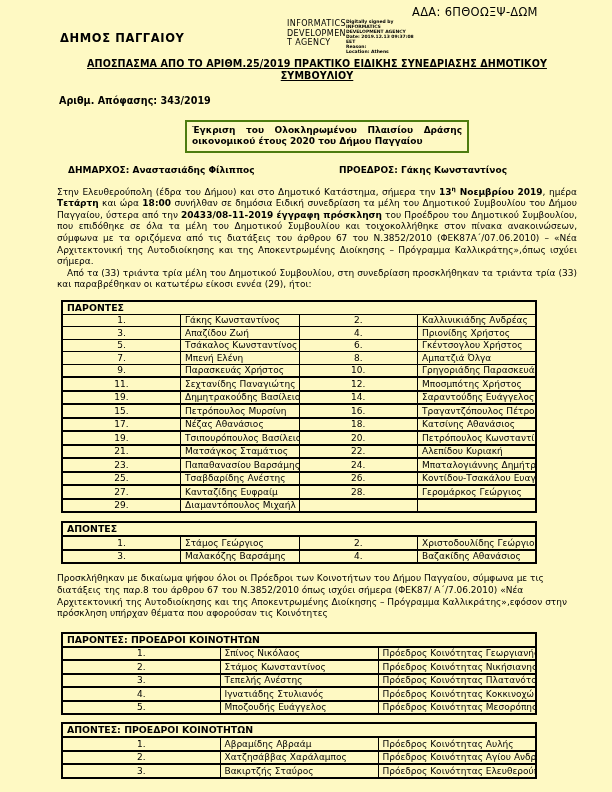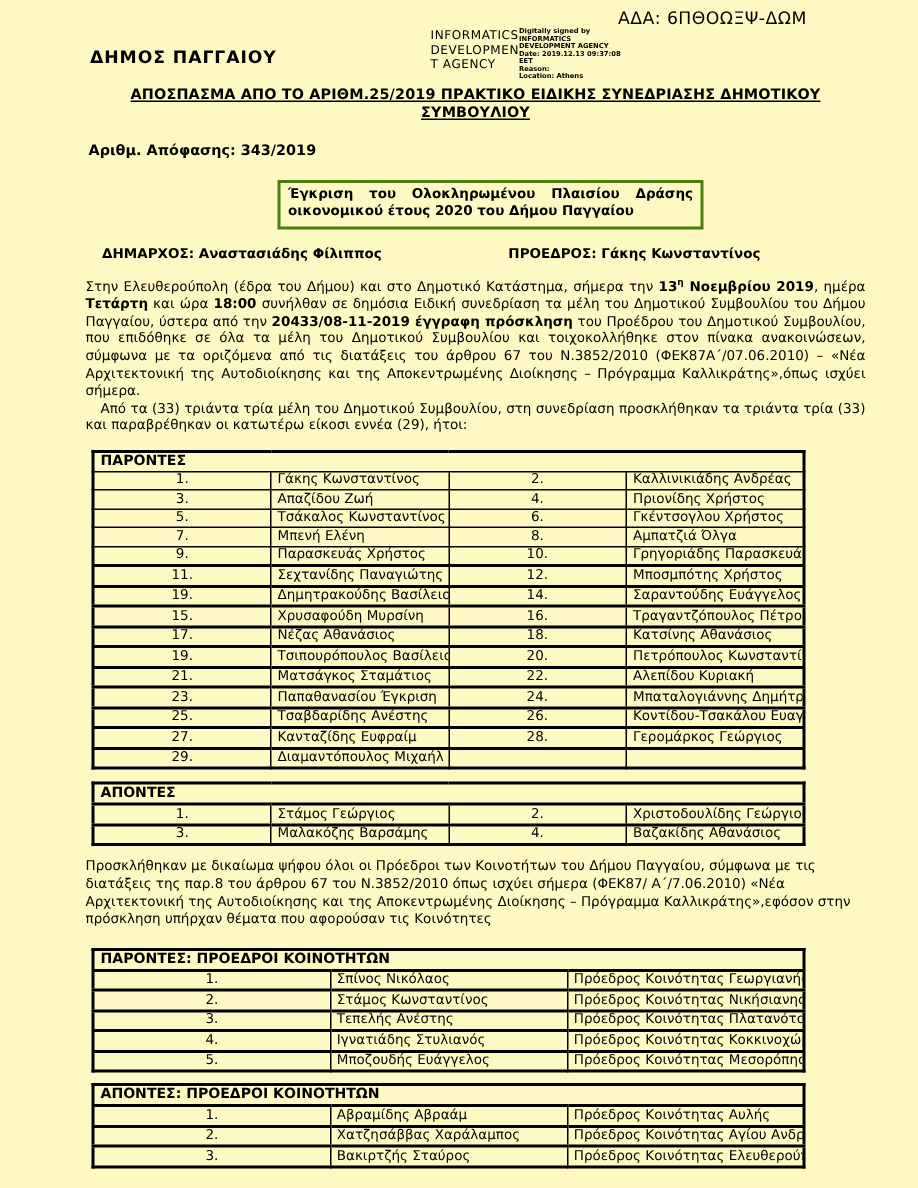--- a/index.html
+++ b/index.html
@@ -148,21 +148,21 @@
             <td class="col-name2">Μποσμπότης Χρήστος</td>
           </tr>
           <tr>
             <td class="col-num">19.</td>
             <td class="col-name">Δημητρακούδης Βασίλειος</td>
             <td class="col-num2">14.</td>
             <td class="col-name2">Σαραντούδης Ευάγγελος</td>
           </tr>
           <tr>
             <td class="col-num">15.</td>
-            <td class="col-name">Χρυσαφούδη Μυρσίνη</td>
+            <td class="col-name">Πετρόπουλος Μυρσίνη</td>
             <td class="col-num2">16.</td>
             <td class="col-name2">Τραγαντζόπουλος Πέτρος</td>
           </tr>
           <tr>
             <td class="col-num">17.</td>
             <td class="col-name">Νέζας Αθανάσιος</td>
             <td class="col-num2">18.</td>
             <td class="col-name2">Κατσίνης Αθανάσιος</td>
           </tr>
           <tr>
@@ -172,21 +172,21 @@
             <td class="col-name2">Πετρόπουλος Κωνσταντίνος</td>
           </tr>
           <tr>
             <td class="col-num">21.</td>
             <td class="col-name">Ματσάγκος Σταμάτιος</td>
             <td class="col-num2">22.</td>
             <td class="col-name2">Αλεπίδου Κυριακή</td>
           </tr>
           <tr>
             <td class="col-num">23.</td>
-            <td class="col-name">Παπαθανασίου Έγκριση</td>
+            <td class="col-name">Παπαθανασίου Βαρσάμης</td>
             <td class="col-num2">24.</td>
             <td class="col-name2">Μπαταλογιάννης Δημήτριος</td>
           </tr>
           <tr>
             <td class="col-num">25.</td>
             <td class="col-name">Τσαβδαρίδης Ανέστης</td>
             <td class="col-num2">26.</td>
             <td class="col-name2">Κοντίδου-Τσακάλου Ευαγγελία</td>
           </tr>
           <tr>

